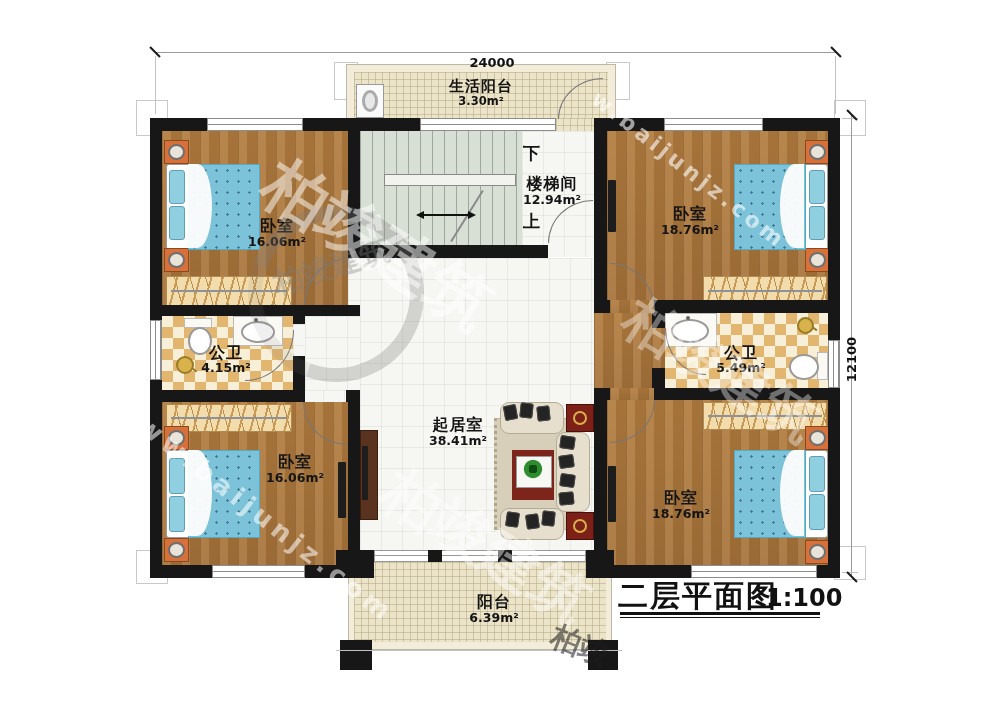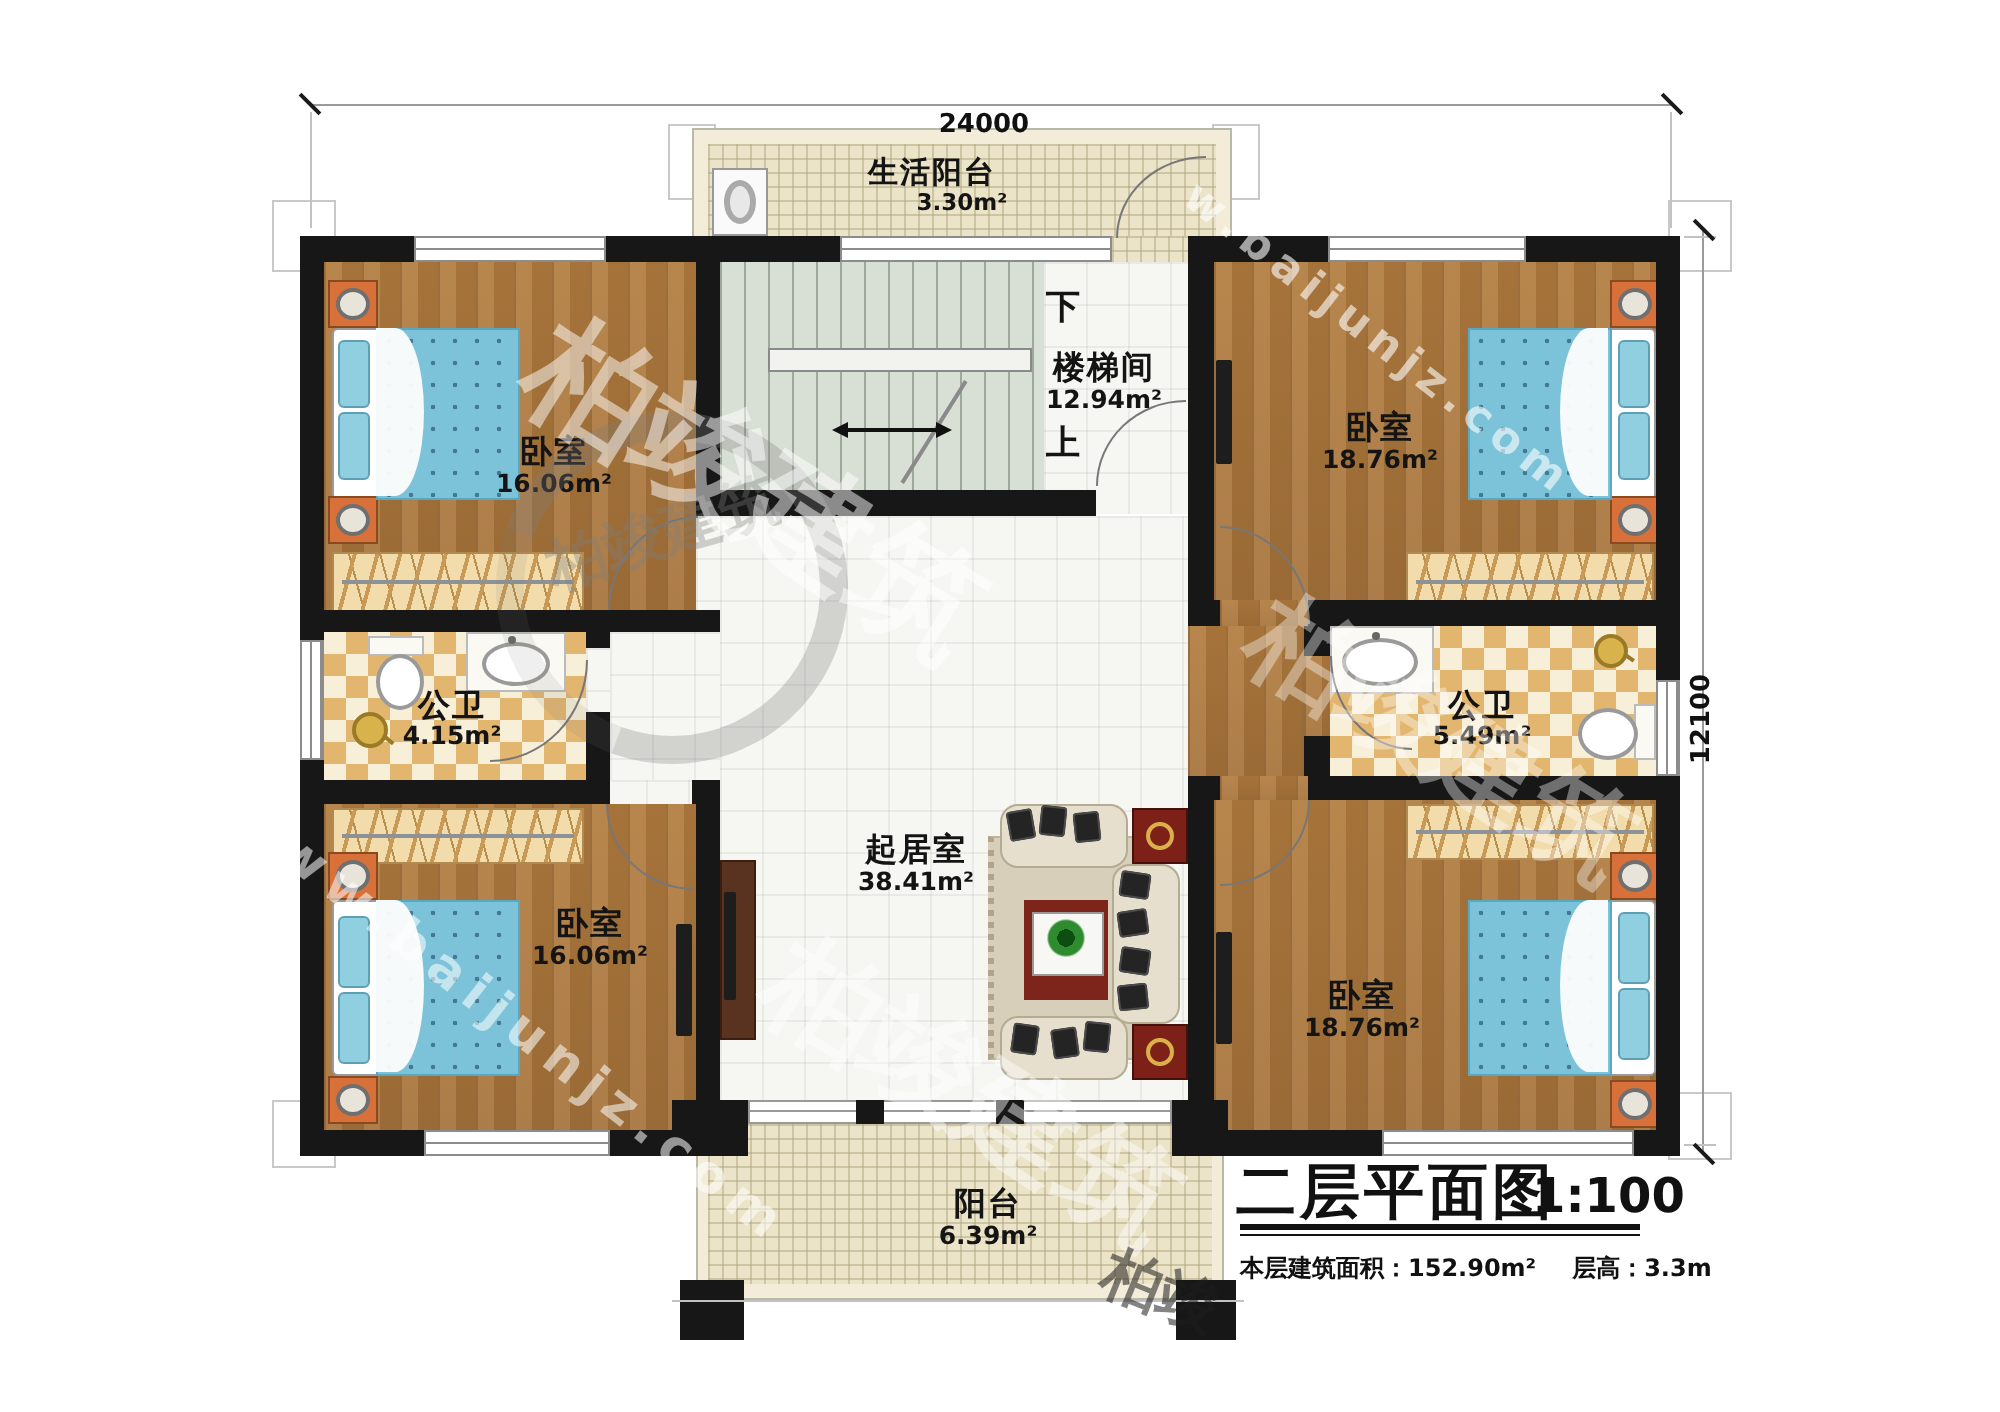--- a/index.html
+++ b/index.html
@@ -250,21 +250,21 @@
   <div class="stem" style="left:186px;top:367px;width:12px;height:2px;transform:rotate(40deg);"></div>
 
   <div class="counter" style="left:665px;top:313px;width:50px;height:32px;"></div>
   <div class="oval" style="left:671px;top:319px;width:34px;height:20px;"></div>
   <div class="dot" style="left:686px;top:316px;width:4px;height:4px;"></div>
   <div class="shower" style="left:797px;top:317px;width:13px;height:13px;"></div>
   <div class="stem" style="left:806px;top:326px;width:12px;height:2px;transform:rotate(35deg);"></div>
   <div class="counter" style="left:817px;top:352px;width:9px;height:26px;"></div>
   <div class="oval" style="left:789px;top:354px;width:26px;height:22px;"></div>
 
-  <div class="room-name" style="left:416px;top:77px;width:100px;font-size:15px;">生活阳台</div>
+  <div class="room-name" style="left:431px;top:77px;width:100px;font-size:15px;">生活阳台</div>
   <div class="room-area" style="left:431px;top:94px;width:100px;font-size:11.5px;">3.30m²</div>
 
   <div class="room-name" style="left:520px;top:142px;width:24px;font-size:17px;">下</div>
   <div class="room-name" style="left:512px;top:174px;width:80px;">楼梯间</div>
   <div class="room-area" style="left:512px;top:192px;width:80px;">12.94m²</div>
   <div class="room-name" style="left:520px;top:210px;width:24px;font-size:17px;">上</div>
 
   <div class="room-name" style="left:237px;top:216px;width:80px;">卧室</div>
   <div class="room-area" style="left:237px;top:234px;width:80px;">16.06m²</div>
 
@@ -309,18 +309,14 @@
   <div class="tick" style="left:845px;top:114px;"></div>
   <div class="tick" style="left:845px;top:576px;"></div>
   <div class="ext" style="left:842px;top:118px;width:16px;height:1px;"></div>
   <div class="ext" style="left:842px;top:572px;width:16px;height:1px;"></div>
   <div class="dimtext" style="left:821px;top:352px;width:60px;transform:rotate(-90deg);">12100</div>
 
   <div class="titlecn" style="left:618px;top:576px;">二层平面图</div>
   <div class="titlescale" style="left:766px;top:584px;">1:100</div>
   <div class="uline" style="left:620px;top:612px;width:200px;height:3px;"></div>
   <div class="uline" style="left:620px;top:617px;width:200px;height:1px;"></div>
-  <div class="inforow" style="left:620px;top:626px;">
-    <span><span>本层建筑面积：</span><span>152.90m²</span></span>
-    <span><span>层高：</span><span>3.3m</span></span>
-  </div>
 
 </div>
 
 </body></html>

